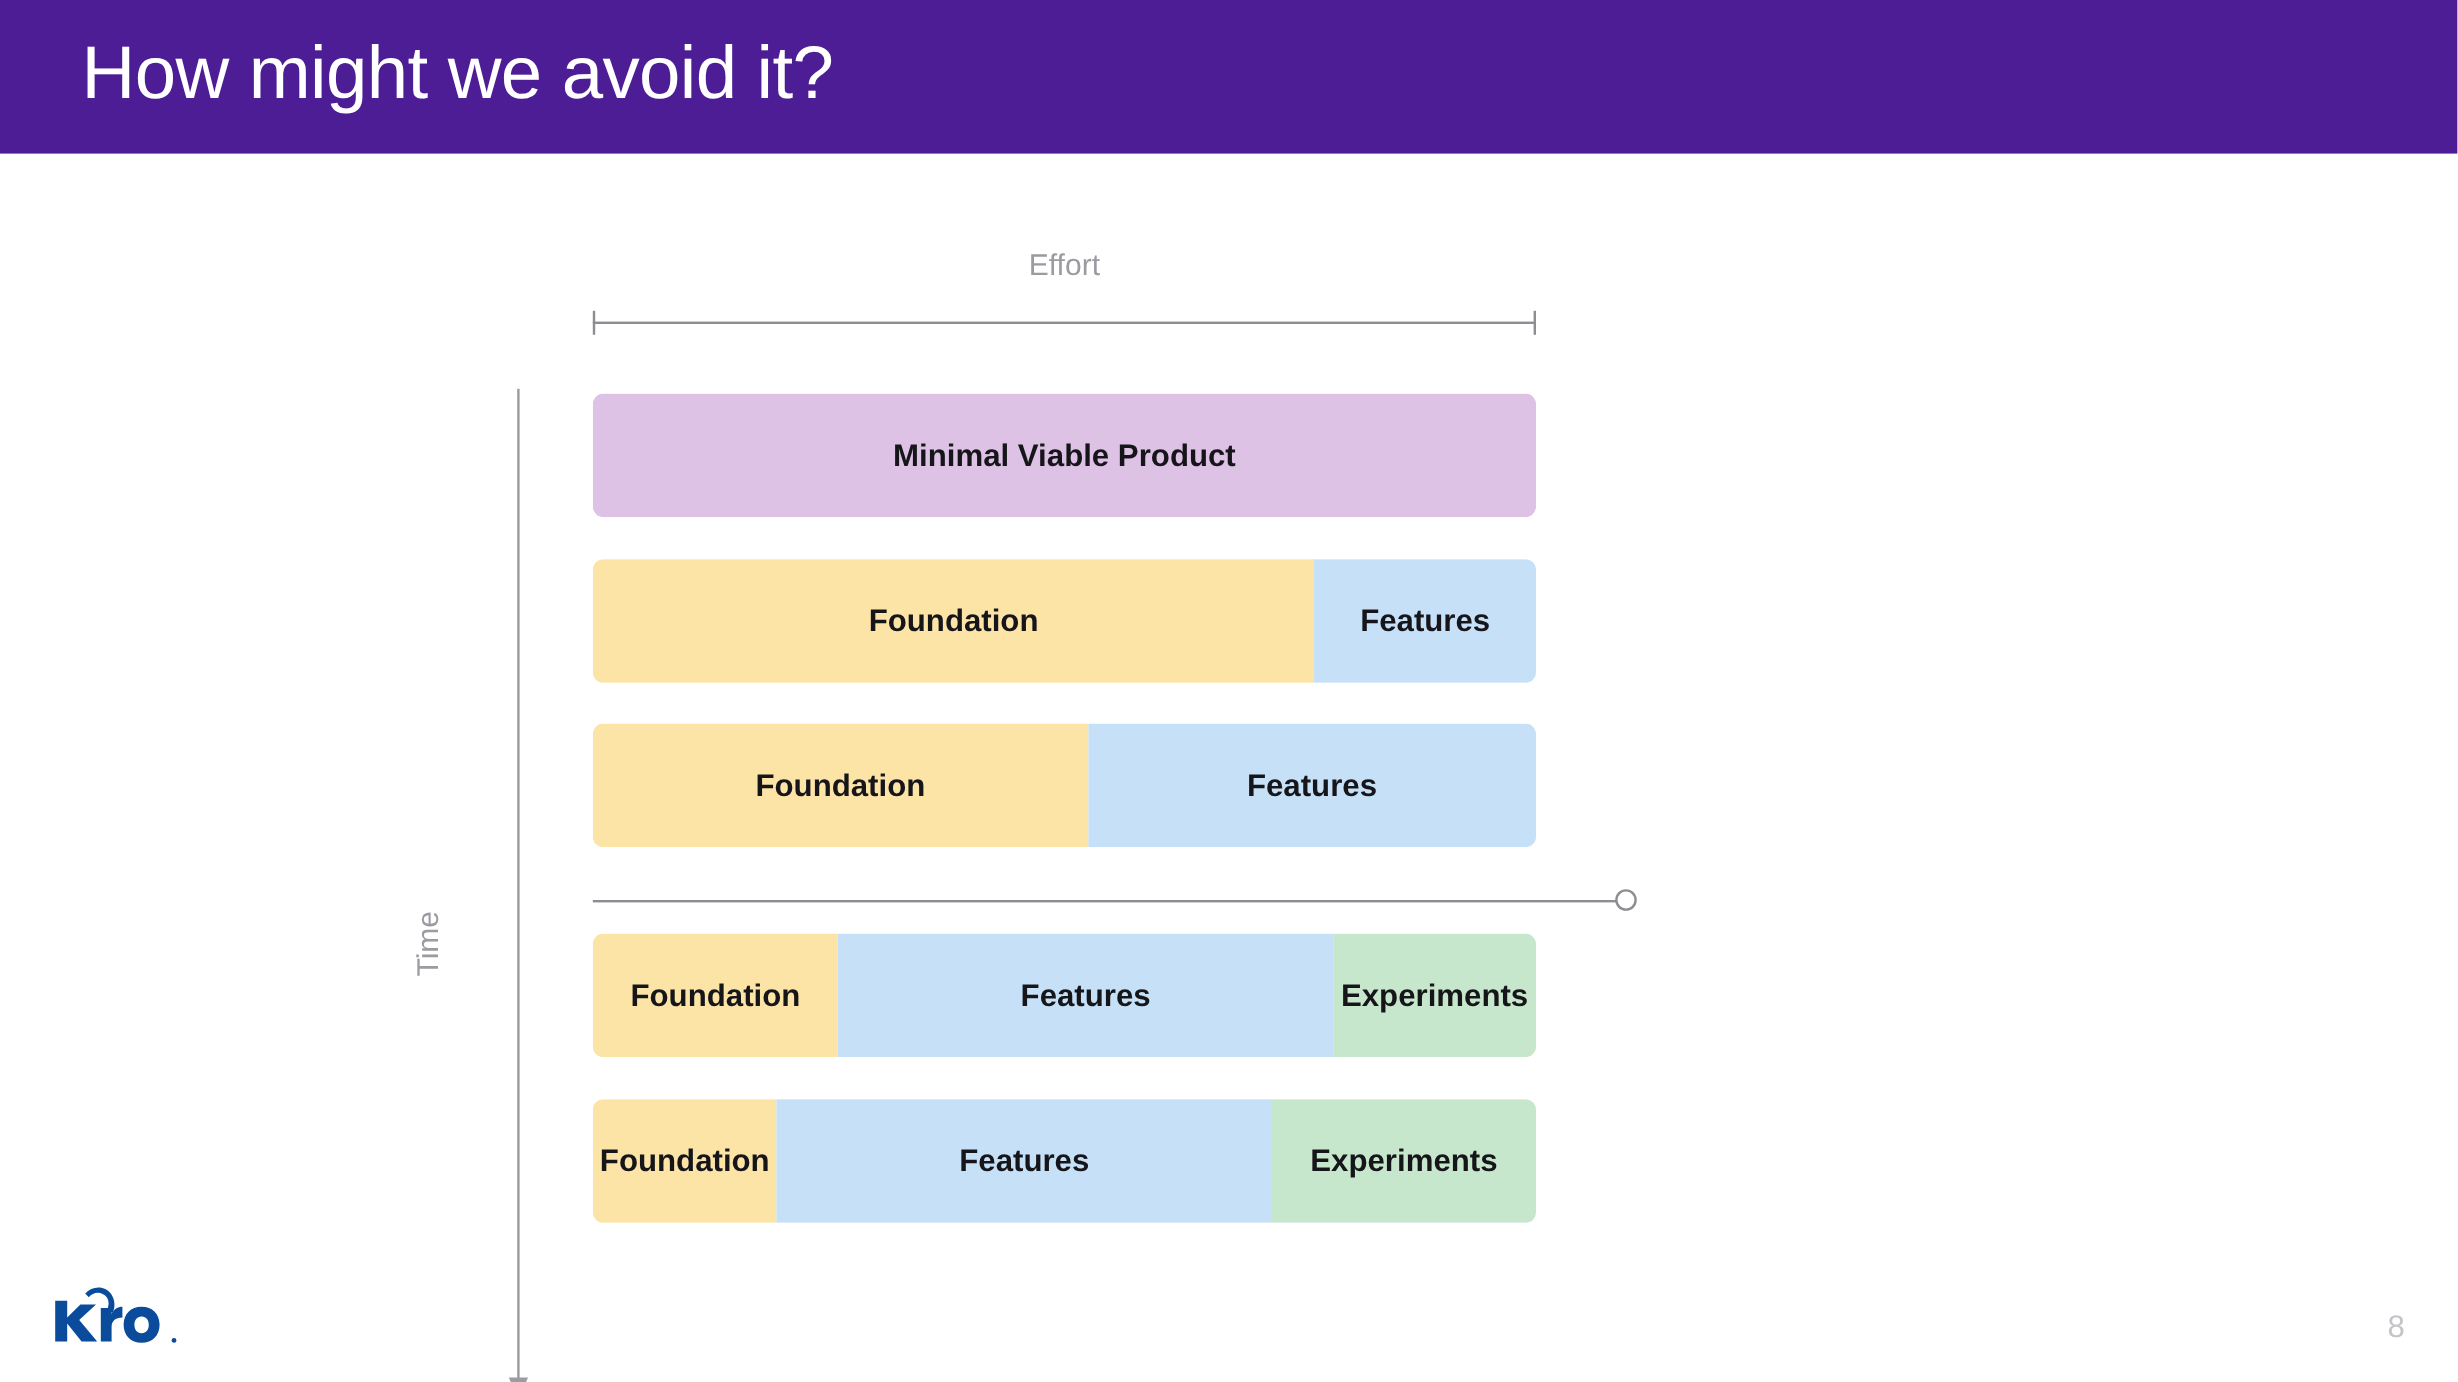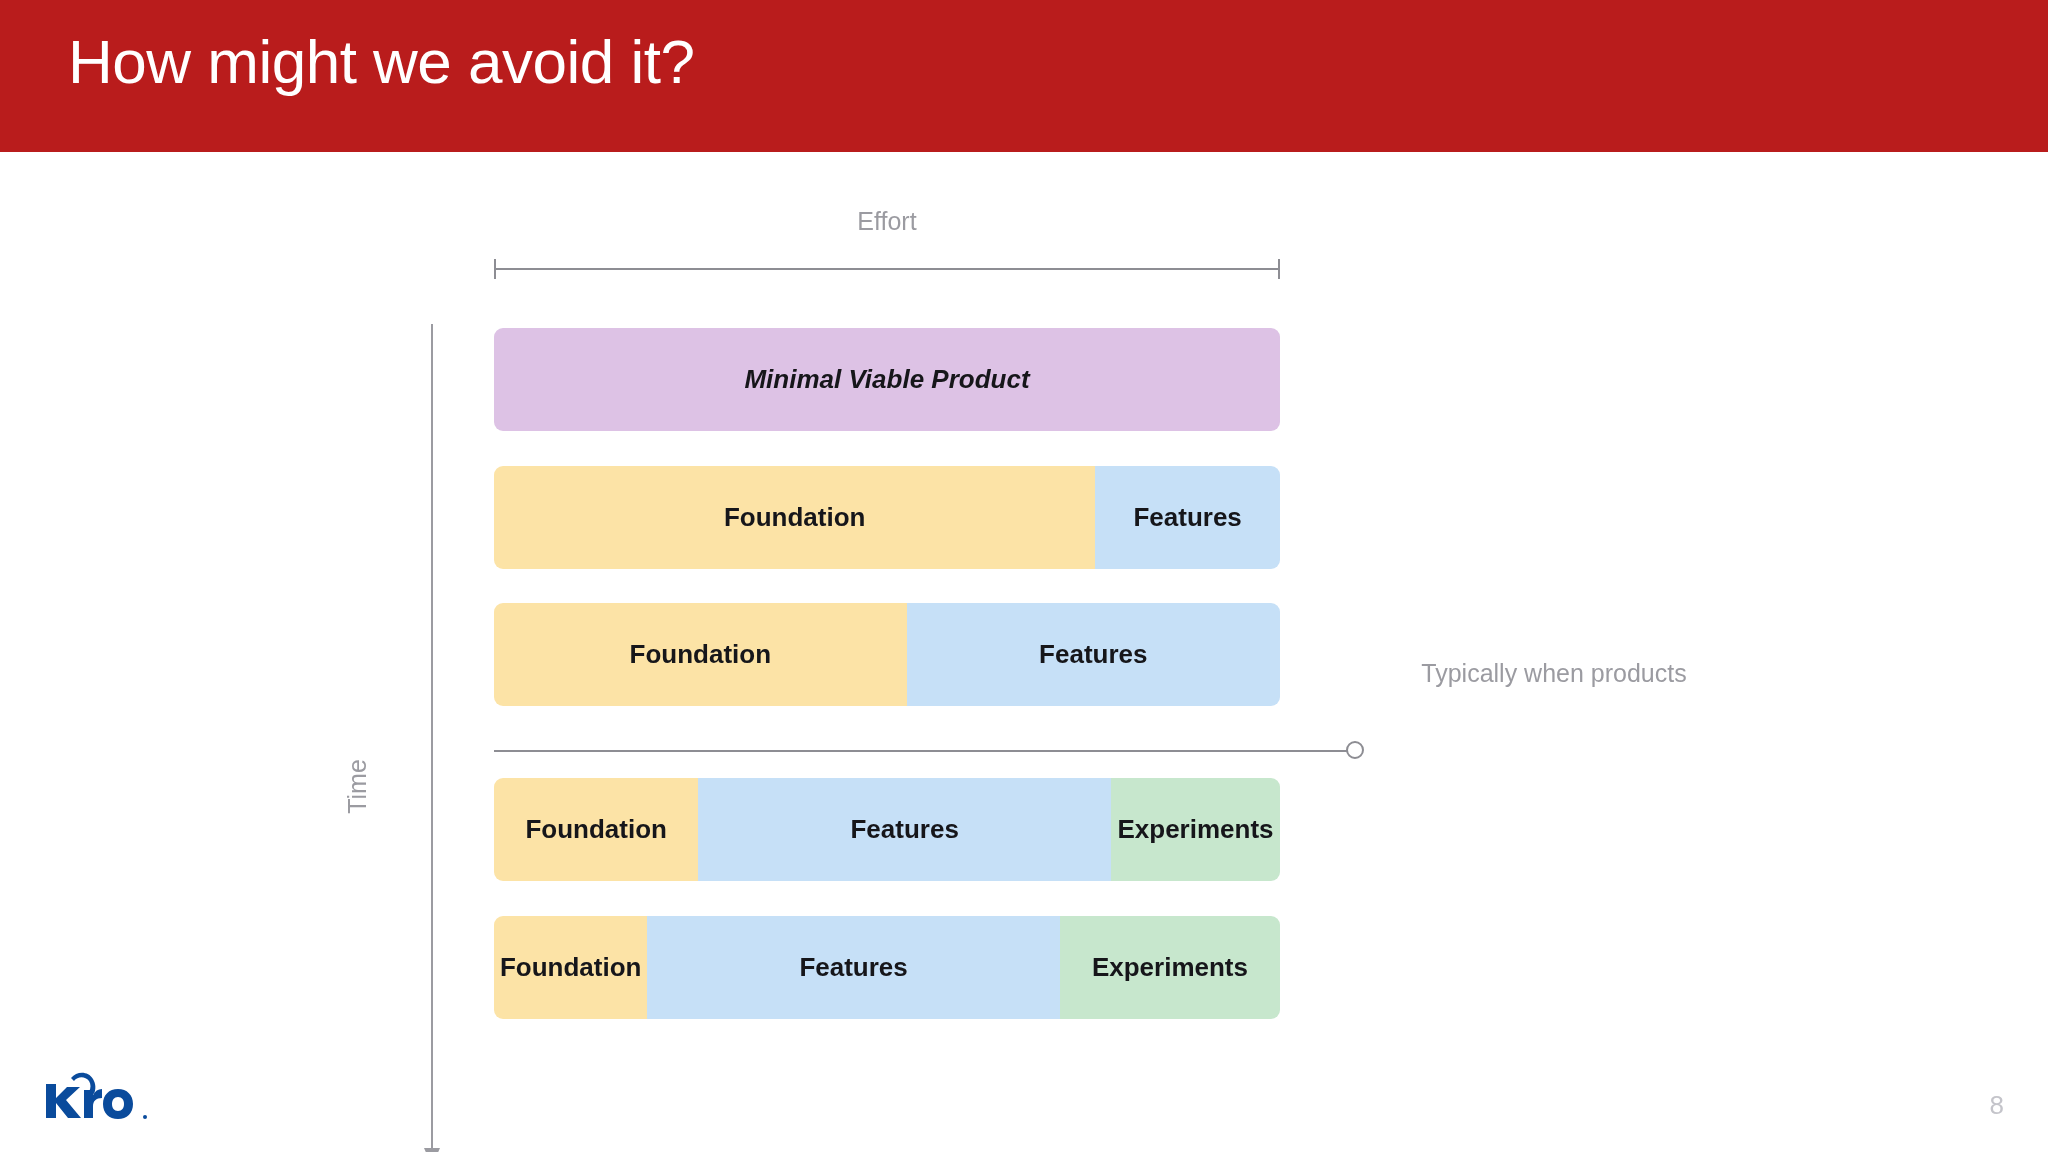--- a/index.html
+++ b/index.html
@@ -15,22 +15,22 @@
     font-family: "Liberation Sans", sans-serif;
     -webkit-font-smoothing: antialiased;
   }
 
   
   .header-band {
     position: absolute;
     left: 0;
     top: 0;
     width: 2048px;
-    height: 152px;
-    background: #b91c1c;
+    height: 128px;
+    background: #4c1d95;
   }
   .slide-title {
     position: absolute;
     left: 68px;
     top: 26px;
     font-size: 62px;
     font-weight: 400;
     color: #ffffff;
     letter-spacing: -0.5px;
     white-space: nowrap;
@@ -218,21 +218,21 @@
   </div>
 
   <div class="time-axis">
     <div class="shaft"></div>
     <div class="arrowhead"></div>
   </div>
   <div class="time-label">Time</div>
 
   <div class="bars">
       <div class="bar-row" style="top: 0px;">
-        <div class="seg" style="flex: 0 0 100%; background: rgb(221, 194, 229); font-style: italic;">Minimal Viable Product</div>
+        <div class="seg" style="flex: 0 0 100%; background: rgb(221, 194, 229);">Minimal Viable Product</div>
       </div>
       <div class="bar-row" style="top: 138px;">
         <div class="seg" style="flex: 0 0 76.5%; background: rgb(252, 227, 166);">Foundation</div>
         <div class="seg" style="flex: 0 0 23.5%; background: rgb(198, 224, 247);">Features</div>
       </div>
       <div class="bar-row" style="top: 275px;">
         <div class="seg" style="flex: 0 0 52.5%; background: rgb(252, 227, 166);">Foundation</div>
         <div class="seg" style="flex: 0 0 47.5%; background: rgb(198, 224, 247);">Features</div>
       </div>
       <div class="bar-row" style="top: 450px;">
@@ -245,21 +245,20 @@
         <div class="seg" style="flex: 0 0 52.5%; background: rgb(198, 224, 247);">Features</div>
         <div class="seg" style="flex: 0 0 28%; background: rgb(199, 231, 205);">Experiments</div>
       </div>
     </div>
 
   <div class="annotation-line">
     <div class="aline"></div>
     <div class="adot"></div>
   </div>
   <div class="annotation-text">
-    <div>Typically when products</div>
   </div>
 </div>
 
 <div class="kroger-logo">
   <svg viewBox="0 0 120 58" width="120" height="58" aria-hidden="true">
     <g fill="#0a4b9c">
       <path d="M6 16 h10 v14 l11 -11 h13 L26 32 l15 18 H28 L16 35 v15 H6 Z"></path>
       <path d="M44 22 h9 v5 c2 -4 5 -6 9 -6 v9 c-6 0 -9 3 -9 8 v12 h-9 Z"></path>
       <path d="M78 21 c9 0 15 6 15 15 s-6 15 -15 15 -15 -6 -15 -15 6 -15 15 -15 z m0 8 c-4 0 -6 3 -6 7 s2 7 6 7 6 -3 6 -7 -2 -7 -6 -7 z"></path>
       <path d="M110 44 c-2 5 -7 7 -13 7 -9 0 -14 -6 -14 -15 0 -9 6 -15 14 -15 5 0 9 2 11 6 v-5 h9 v27 c0 9 -6 13 -16 13 -7 0 -13 -3 -15 -8 l8 -3 c1 2 4 3 7 3 4 0 6 -2 6 -6 z m-9 -15 c-4 0 -6 3 -6 7 s2 7 6 7 6 -3 6 -7 -2 -7 -6 -7 z" opacity="0"></path>

